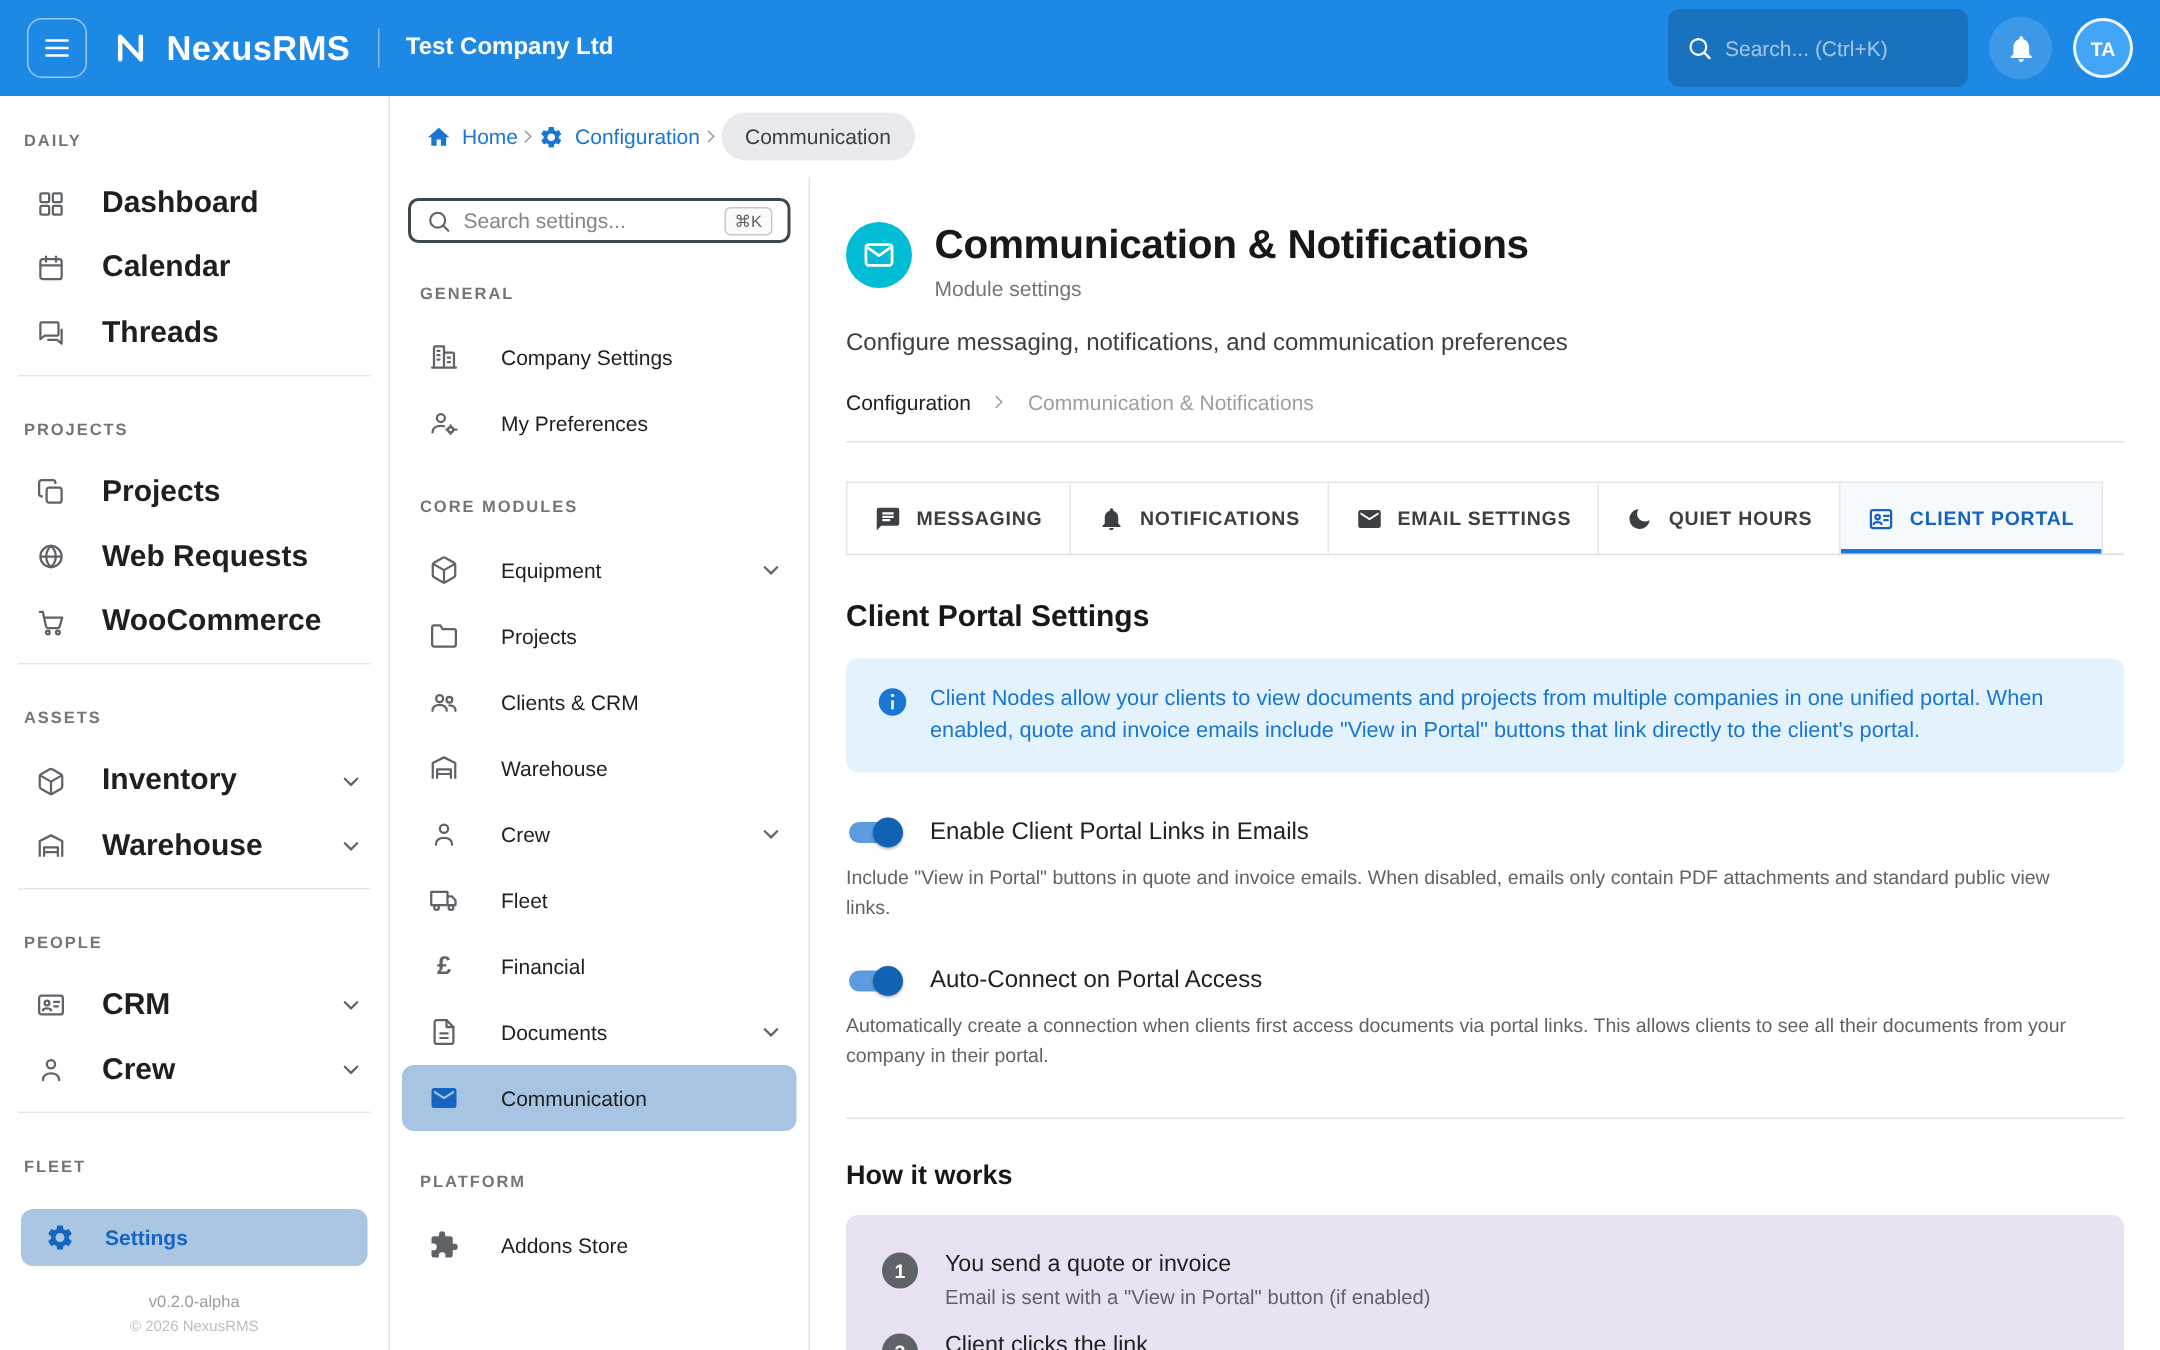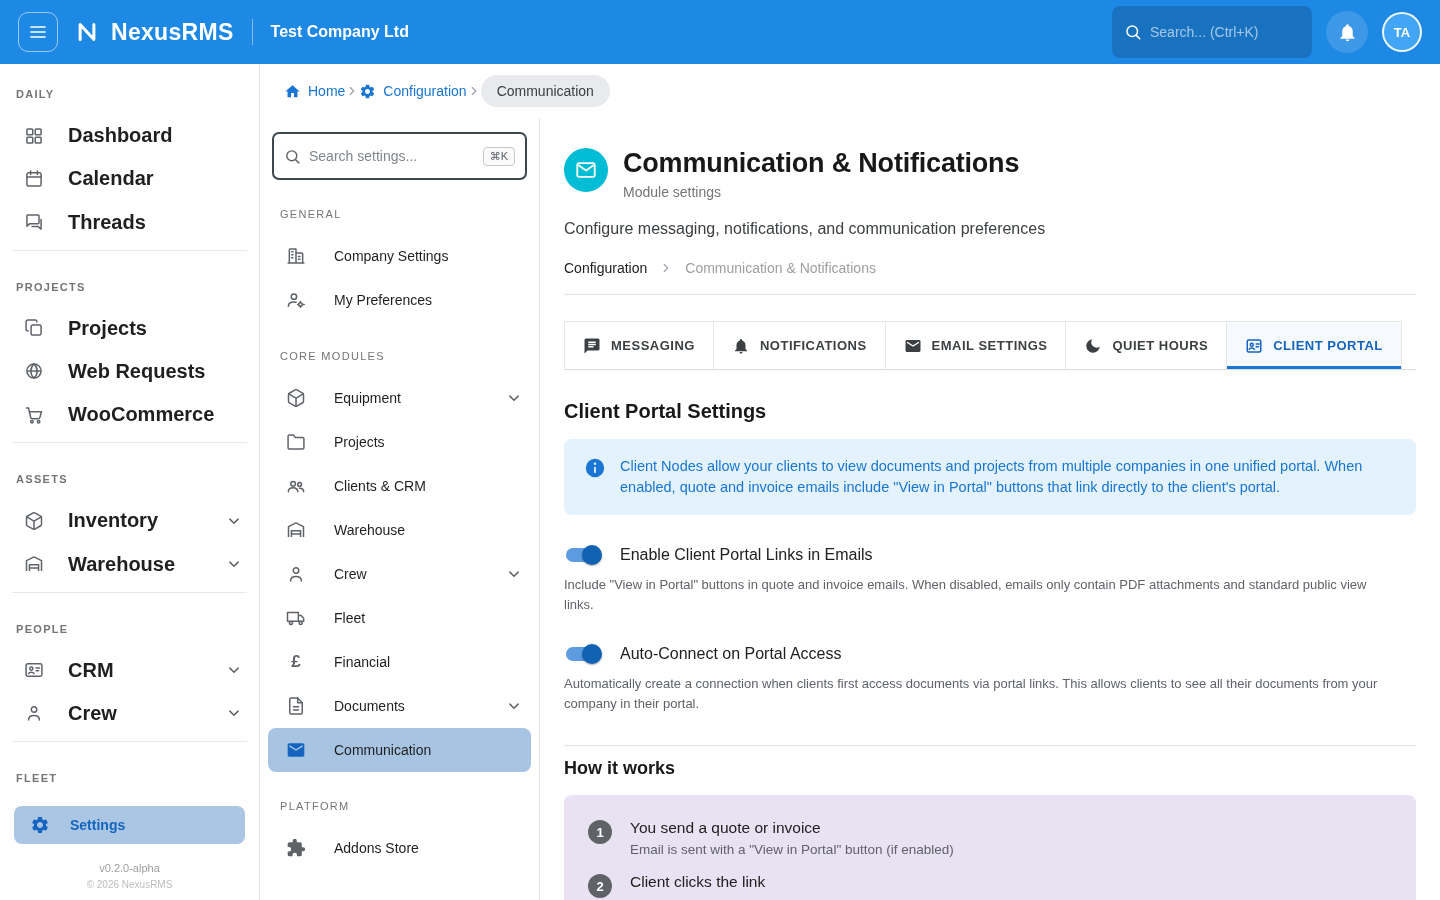--- a/index.html
+++ b/index.html
@@ -48,26 +48,26 @@
   .copyright{margin-top:5px;text-align:center;font-size:10px;color:#bcbcbc}
 
   
   .breadcrumb-bar{height:54px;flex:none;display:flex;align-items:center;padding:0 24px}
   .crumb-link{display:flex;align-items:center;gap:7px;color:#1976d2;font-size:14px;font-weight:500;text-decoration:none;cursor:pointer}
   .crumb-link svg{width:17px;height:17px;fill:#1976d2}
   .csep{width:14px;height:14px;stroke:#9aa0a6}
   .crumb-chip{background:#e8eaed;border-radius:18px;padding:8px 16px;font-size:14px;color:#3c4043}
 
   
-  .search-box{margin:14px 12px 0;height:48px;border:2px solid #3e474e;border-radius:7px;display:flex;align-items:center;gap:8px;padding:0 10px;cursor:text}
+  .search-box{margin:14px 12px 0;height:30px;border:2px solid #3e474e;border-radius:7px;display:flex;align-items:center;gap:8px;padding:0 10px;cursor:text}
   .search-box svg{width:17px;height:17px;stroke:#5f6368;flex:none}
   .search-box input{flex:1;min-width:0;border:none;outline:none;font-size:14px;color:#3c4043;font-family:inherit}
   .search-box input::placeholder{color:#80868b}
   .kbd{border:1px solid #c4c7cb;border-radius:4px;background:#fafafa;padding:2px 6px;font-size:11px;color:#5f6368;flex:none}
-  .nav-label{font-size:11px;font-weight:400;letter-spacing:1.3px;color:#757575;padding:28px 20px 14px}
+  .nav-label{font-size:11px;font-weight:700;letter-spacing:1.3px;color:#757575;padding:28px 20px 14px}
   .nav-item{height:44px;display:flex;align-items:center;gap:28px;padding:0 16px 0 26px;cursor:pointer;color:#1f1f1f}
   .nav-item .lbl{font-size:14px;font-weight:500}
   .nav-item.active{margin:0 8px;padding:0 10px 0 18px;border-radius:8px;background:#a7c4e3}
   .nav-item.active .si{color:#1565c0}
   .pound{width:20px;flex:none;text-align:center;font-size:17px;font-weight:600;color:#5f6368}
 
   
   .page-header{display:flex;align-items:flex-start;gap:15px;margin-top:30px}
   .header-icon{width:44px;height:44px;border-radius:50%;background:#00bcd4;display:flex;align-items:center;justify-content:center;flex:none}
   .header-icon svg{width:22px;height:22px}
@@ -92,21 +92,21 @@
   .toggle-row{display:flex;align-items:center;gap:18px;margin-top:30px}
   .switch{position:relative;width:38px;height:20px;flex:none;cursor:pointer}
   .switch .track{position:absolute;left:2px;top:3px;width:34px;height:14px;border-radius:7px;background:#9e9e9e}
   .switch .thumb{position:absolute;left:0;top:0;width:20px;height:20px;border-radius:50%;background:#fafafa;box-shadow:0 1px 2px rgba(0,0,0,.35)}
   .switch[data-state="on"] .track{background:#5d9be0}
   .switch[data-state="on"] .thumb{left:18px;background:#1262b3}
   .toggle-label{font-size:16px;color:#212121}
   .toggle-desc{font-size:13px;color:#5f6368;line-height:1.5;margin-top:10px;max-width:830px}
 
   .content-divider{border:none;border-top:1px solid #e3e3e3;margin-top:32px}
-  .how-title{font-size:18px;font-weight:700;color:#17181a;margin-top:12px}
+  .how-title{font-size:18px;font-weight:700;color:#17181a;margin-top:27px}
   .steps{margin-top:16px;background:#e9e2f2;border-radius:8px;padding:16px 0 60px}
   .step{display:flex;align-items:flex-start;gap:18px;padding:8px 24px}
   .step-num{width:24px;height:24px;border-radius:50%;background:#5f6368;color:#fff;font-size:13px;font-weight:600;display:flex;align-items:center;justify-content:center;flex:none;margin-top:1px}
   .step-title{font-size:15.5px;font-weight:500;color:#212121}
   .step-desc{font-size:13.5px;color:#5f6368;margin-top:5px}
 </style>
 </head>
 <body>
 
 <div class="app">

